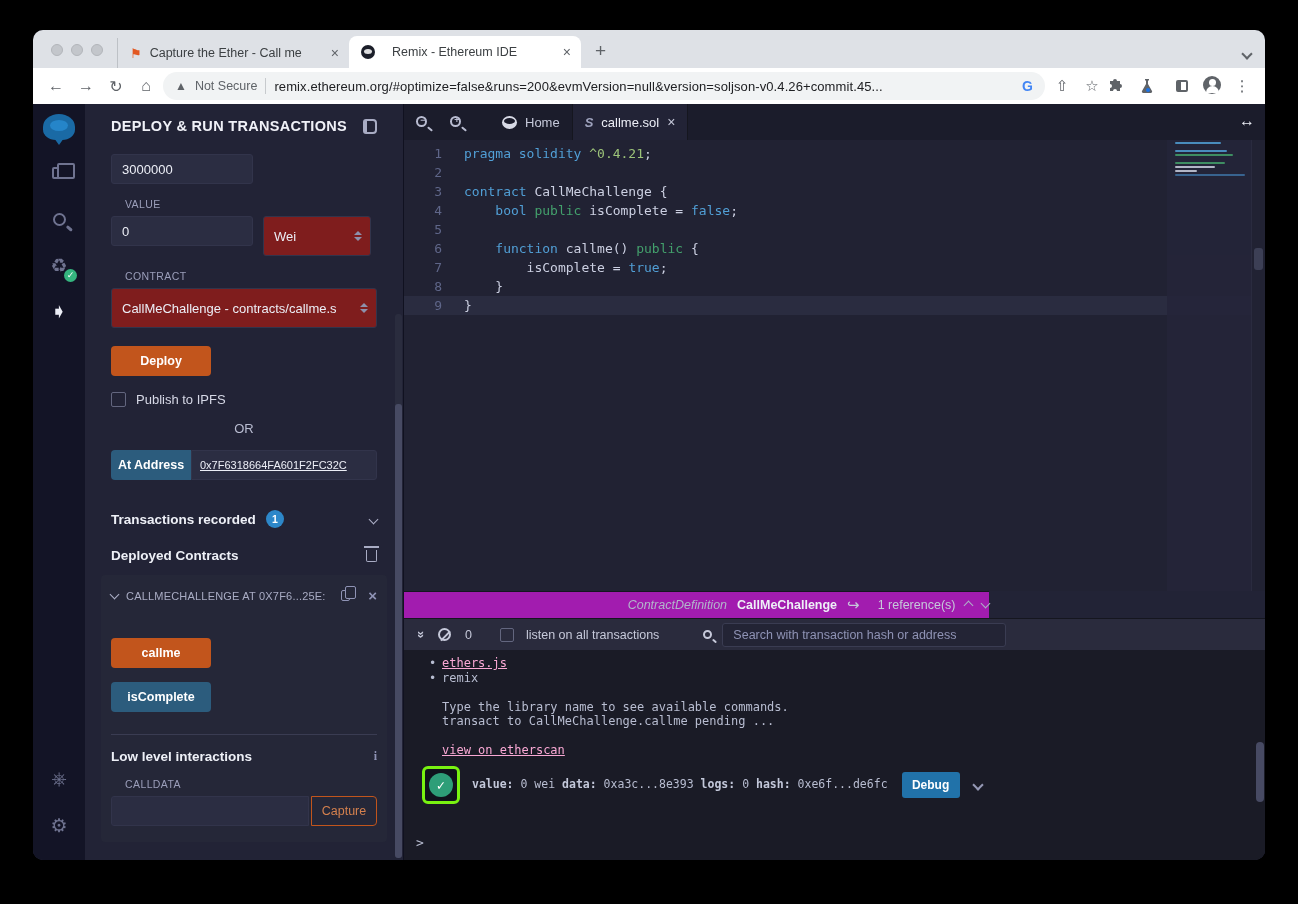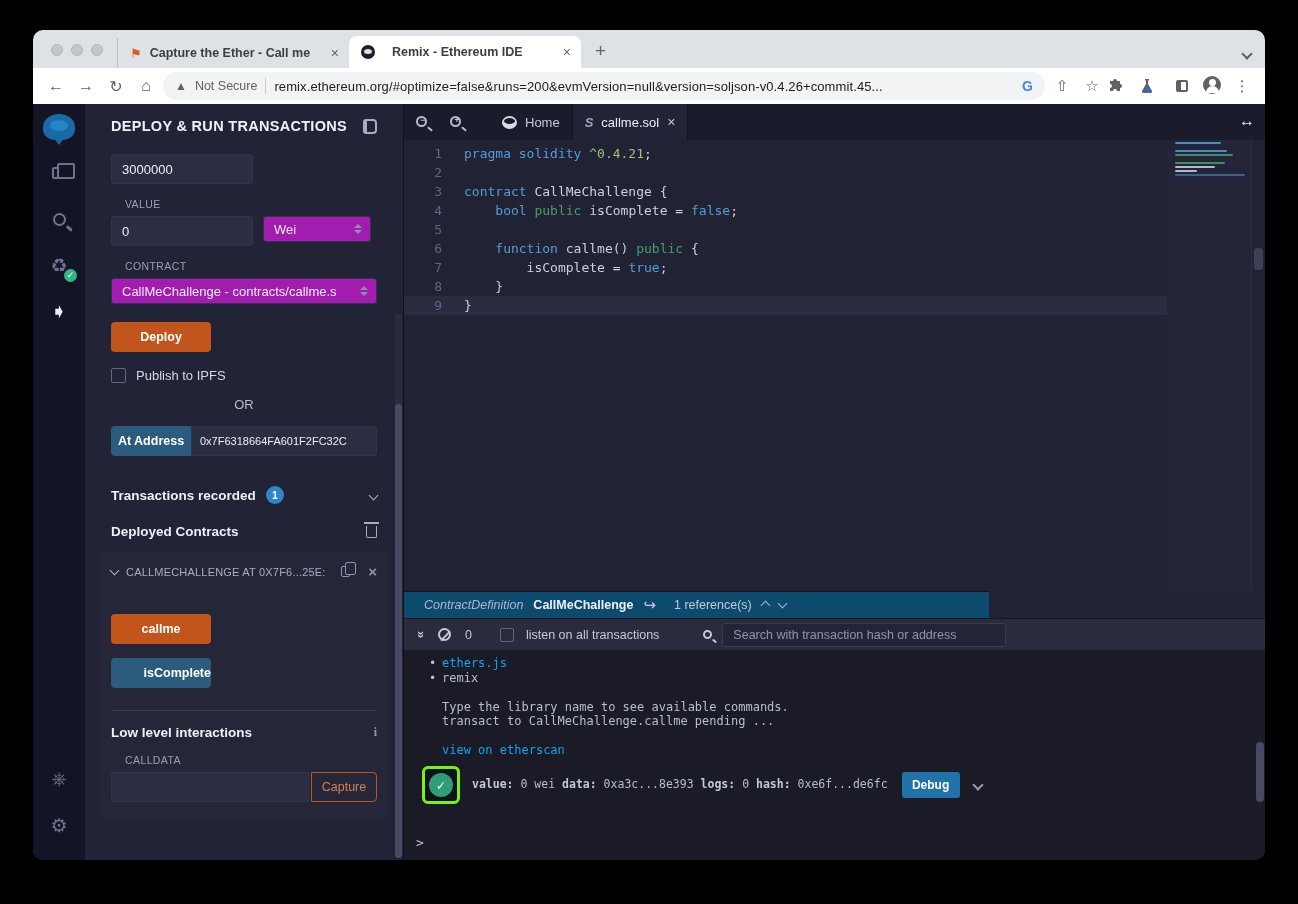--- a/index.html
+++ b/index.html
@@ -7,21 +7,21 @@
 
   .window { position:absolute; left:33px; top:30px; width:1232px; height:830px; border-radius:10px; overflow:hidden; background:#222336; }
 
   
   .tabstrip { height:38px; background:#dee1e6; display:flex; align-items:flex-end; position:relative; }
   .traffic { display:flex; gap:8px; align-items:center; padding:0 14px 12px 18px; }
   .tl { width:12px; height:12px; border-radius:50%; background:#c3c6cb; border:1px solid #b2b5ba; }
   .tab { display:flex; align-items:center; gap:8px; height:30px; padding:0 10px 0 12px; width:232px; font-size:12.5px; color:#3c4043; }
   .tab.inactive { border-left:1px solid #bdc1c6; }
   .tab.active { background:#fff; border-radius:8px 8px 0 0; height:32px;gap:17px; }
-  .tab .title { flex:1; white-space:nowrap; overflow:hidden;font-weight:bold; }
+  .tab .title { flex:1; white-space:nowrap; overflow:hidden; }
   .tab .close { color:#5f6368; font-size:14px; cursor:pointer; }
   .flag { color:#e25822; font-size:13px; }
   .remix-fav { width:14px; height:14px; border-radius:50%; background:#1b1e29; position:relative; }
   .remix-fav:after { content:""; position:absolute; left:3px; top:4px; width:8px; height:5px; border-radius:50%; background:#fff; opacity:.85; }
   .newtab { font-size:19px; color:#5f6368; padding:0 0 6px 14px; }
   .strip-chev { position:absolute; right:14px; bottom:10px; width:8px; height:8px; border-right:2px solid #5f6368; border-bottom:2px solid #5f6368; transform:rotate(45deg); }
 
   .urlbar { height:36px; background:#fff; display:flex; align-items:center; padding:0 10px; gap:4px; }
   .navbtn { color:#5f6368; font-size:16px; width:26px; text-align:center; }
   .omnibox { flex:1; height:28px; background:#f1f3f4; border-radius:14px; display:flex; align-items:center; padding:0 12px; gap:8px; font-size:13px; color:#202124; }
@@ -57,55 +57,55 @@
   .sidepanel { width:318px; position:relative; padding:14px 0 0 0; color:#e8eaf3; }
   .sp-inner { padding:0 26px 0 26px; }
   .sp-titlerow { display:flex; align-items:center; justify-content:space-between; margin-bottom:20px; }
   .sp-title { font-size:14.5px; font-weight:bold; letter-spacing:.3px; color:#f0f1f8; }
   .book-ic { width:14px; height:15px; border:2px solid #a9acc4; border-radius:3px 4px 4px 3px; border-left-width:4px; }
   .inp { background:#2b2d42; border:1px solid #32344b; border-radius:3px; color:#eceef6; font-size:13px; height:30px; padding:0 10px; font-family:"Liberation Sans",sans-serif; }
   .gas-input { width:142px; display:block; }
   .lbl { font-size:10.5px; color:#9b9eba; margin:14px 14px 6px; letter-spacing:.4px; }
   .value-row { display:flex; gap:10px; }
   .value-input { width:142px; }
-  .sel { background:#a21caf; border:1px solid #32344b; border-radius:3px; height:26px; display:flex; align-items:center; padding:0 8px 0 10px; font-size:13px; color:#eceef6; }
+  .sel { background:#7f1d1d; border:1px solid #32344b; border-radius:3px; height:40px; display:flex; align-items:center; padding:0 8px 0 10px; font-size:13px; color:#eceef6; }
   .sel .seltext { flex:1; white-space:nowrap; overflow:hidden; }
   .stepper { display:flex; flex-direction:column; gap:2px; margin-left:6px; }
   .stepper i { width:0; height:0; border-left:4px solid transparent; border-right:4px solid transparent; display:block; }
   .stepper .up { border-bottom:4px solid #8d90ac; }
   .stepper .dn { border-top:4px solid #8d90ac; }
   .wei-sel { width:108px; }
   .contract-sel { width:100%; }
   .btn { border:none; border-radius:4px; font-size:12.5px; font-weight:bold; color:#fff; cursor:pointer; font-family:"Liberation Sans",sans-serif; }
   .btn-deploy { background:#c2551c; width:100px; height:30px; margin-top:18px; }
   .chk-row { display:flex; align-items:center; gap:10px; margin-top:16px; font-size:13px; color:#d6d8e6; }
   .chk { width:15px; height:15px; border:1px solid #63667f; border-radius:2px; background:transparent; }
   .or { text-align:center; color:#b9bcd1; font-size:13px; margin:14px 0; }
   .ataddr-row { display:flex; }
   .btn-ataddr { background:#2c5c7d; width:80px; height:30px; border-radius:4px 0 0 4px; }
-  .ataddr-input { flex:1; border-radius:0 3px 3px 0; font-size:11px; padding:0 8px; }
+  .ataddr-input { flex:1; border-radius:0 3px 3px 0; font-size:11px; padding:0 8px;text-decoration:underline; }
   .txrec-row { display:flex; align-items:center; margin-top:30px; }
   .txrec-label { font-size:13.5px; font-weight:bold; color:#eef0f7; }
   .badge1 { width:18px; height:18px; border-radius:50%; background:#2d87c9; color:#fff; font-size:10.5px; font-weight:bold; display:flex; align-items:center; justify-content:center; margin-left:10px; }
   .chev { width:7px; height:7px; border-right:1.8px solid #aeb1c9; border-bottom:1.8px solid #aeb1c9; display:inline-block; }
   .chev.down { transform:rotate(45deg); }
   .chev.up { transform:rotate(225deg); }
   .mla { margin-left:auto; }
   .depcon-row { display:flex; align-items:center; margin-top:20px; }
   .depcon-label { font-size:13.5px; font-weight:bold; color:#eef0f7; }
   .trash { width:11px; height:12px; border:1.6px solid #a9acc4; border-top:none; border-radius:0 0 2px 2px; position:relative; }
   .trash:before { content:""; position:absolute; left:-3.5px; top:-4px; width:15px; height:2px; background:#a9acc4; }
   .contract-card { background:#252738; margin:12px 0 0 -10px; padding:12px 10px 16px 10px; border-radius:4px; width:calc(100% + 20px); }
   .card-head { display:flex; align-items:center; gap:8px; color:#a9acc4; font-size:11px; }
   .card-title { white-space:nowrap; overflow:hidden; flex:1; letter-spacing:.2px; }
   .copy-ic { width:9px; height:11px; border:1.6px solid #8f93b5; border-radius:2px; position:relative; margin-right:10px; }
   .copy-ic:before { content:""; position:absolute; left:2.5px; top:-5px; width:9px; height:11px; border:1.6px solid #8f93b5; border-radius:2px; background:#252738; }
   .x-ic { color:#8f93b5; font-size:15px; font-weight:bold; }
   .btn-callme { background:#c2551c; width:100px; height:30px; margin-top:34px; display:block;text-align:center; }
-  .btn-iscomplete { background:#2c5c7d; width:100px; height:30px; margin-top:14px; display:block;text-align:right; }
+  .btn-iscomplete { background:#2c5c7d; width:100px; height:30px; margin-top:14px; display:block; }
   .card-div { border-top:1px solid #3a3c52; margin:22px 0 0; }
   .lowlevel-row { display:flex; align-items:center; margin-top:14px; }
   .lowlevel-label { font-size:13.5px; font-weight:bold; color:#eef0f7; }
   .info-ic { color:#8f93b5; font-size:12px; font-weight:bold; font-family:"Liberation Serif",serif; }
   .calldata-row { display:flex; gap:2px; margin-top:6px; }
   .calldata-input { flex:1; border-radius:3px 0 0 3px; }
   .btn-transact { background:transparent; border:1px solid #c2551c; color:#d4804e; width:82px; height:30px; border-radius:0 4px 4px 0; font-weight:normal; }
   .sp-scroll { position:absolute; right:1px; top:210px; bottom:2px; width:7px; background:#2a2c3e; border-radius:3px; }
   .sp-scroll .thumb { position:absolute; top:90px; bottom:0; left:0; right:0; background:#474a63; border-radius:3px; }
   .panel-sep { width:1px; background:#101120; }
@@ -133,21 +133,21 @@
   .ln { width:60px; text-align:right; padding-right:22px; color:#5f6689; flex:none; }
   .tok-kw { color:#519fd6; }
   .tok-grn { color:#43a06c; }
   .tok-ver { color:#9cc379; }
   .tok-pl { color:#ccd0e2; }
   .minimap { position:absolute; top:0; right:14px; width:84px; bottom:0; background:#24253a; opacity:.85; }
   .mm-line { height:2px; margin:2px 0 0 8px; border-radius:1px; }
   .ed-scroll { position:absolute; right:0; top:0; bottom:0; width:14px; background:#212233; border-left:1px solid #2a2b3f; }
   .ed-scroll .thumb { position:absolute; top:108px; height:22px; left:2px; right:2px; background:#3c3f55; border-radius:3px; }
 
-  .statusbar { height:27px; background:#0c4a6e; display:flex; align-items:center; gap:10px; padding-left:20px; font-size:12.5px; color:#c6c9da; border-top:1px solid #15161f; width:68%; }
+  .statusbar { height:27px; background:#a21caf; display:flex; align-items:center; gap:10px; padding-left:20px; font-size:12.5px; color:#c6c9da; border-top:1px solid #15161f; width:68%;justify-content:flex-end; }
   .ctx { font-style:italic; color:#b2b5cb; }
   .sym { font-weight:bold; color:#eef0f7; }
   .goto-ic { color:#c6c9da; font-size:15px; }
   .refs { margin-left:8px; }
 
   
   .termheader { height:32px; background:#2a2b3d; display:flex; align-items:center; gap:10px; padding:0 10px; border-top:1px solid #15161f; }
   .dbl-chev { color:#c6c9da; font-size:13px; font-weight:bold; transform:rotate(90deg); display:inline-block; width:14px; text-align:center; }
   .nosym { width:13px; height:13px; border:2px solid #c6c9da; border-radius:50%; position:relative; }
   .nosym:after { content:""; position:absolute; left:-1px; top:4.5px; width:13px; height:2px; background:#c6c9da; transform:rotate(-45deg); }
@@ -156,21 +156,21 @@
   .listen-lbl { color:#c6c9da; font-size:12.5px; margin-left:2px; }
   .search-ic { width:9px; height:9px; border:2px solid #c6c9da; border-radius:50%; position:relative; margin-left:34px; }
   .search-ic:after { content:""; position:absolute; width:5px; height:2px; background:#c6c9da; transform:rotate(40deg); left:7px; top:8px; border-radius:1px; }
   .term-search { width:284px; height:24px; background:#232435; border:1px solid #3a3c52; border-radius:3px; color:#8f93b5; font-size:12.5px; padding:0 10px; font-family:"Liberation Sans",sans-serif; }
   .term-search::placeholder { color:#8f93b5; }
 
   .terminal { flex:none; height:210px; background:#1a1b26; font-family:"DejaVu Sans Mono",monospace; font-size:12px; color:#b8bdd1; position:relative; padding-top:6px; }
   .term-line { padding-left:38px; height:14.5px; line-height:14.5px; white-space:pre; }
   .term-line.bullet { position:relative; }
   .term-line.bullet:before { content:"\2022"; position:absolute; left:25px; color:#b8bdd1; }
-  .term-link { color:#0ea5e9; cursor:pointer; }
+  .term-link { color:#f9a8d4; text-decoration:underline; cursor:pointer; }
   .tx-block { display:flex; align-items:center; margin:8px 0 0 18px; }
   .tx-check-wrap { width:38px; height:38px; border:3px solid #79f211; border-radius:6px; background:#10131c; display:flex; align-items:center; justify-content:center; flex:none; }
   .tx-check { width:24px; height:24px; border-radius:50%; background:#2e9e78; color:#fff; font-size:14px; line-height:24px; text-align:center; }
   .tx-text { margin-left:12px; font-size:11.5px; line-height:17px; white-space:nowrap; overflow:hidden; }
   .tx-text b { color:#c3c8da; }
   .btn-debug { background:#2172a9; border:none; border-radius:3px; color:#fff; font-weight:bold; font-size:12px; width:58px; height:26px; margin-left:14px; font-family:"Liberation Sans",sans-serif; }
   .tx-chev { margin:0 16px 0 14px; }
   .tx-chev .chev { border-color:#9599b5; width:8px; height:8px; border-width:2.4px; }
   .prompt { position:absolute; left:12px; bottom:10px; color:#b8bdd1; font-size:13px; }
   .term-scroll { position:absolute; right:1px; top:4px; width:8px; bottom:4px; }

